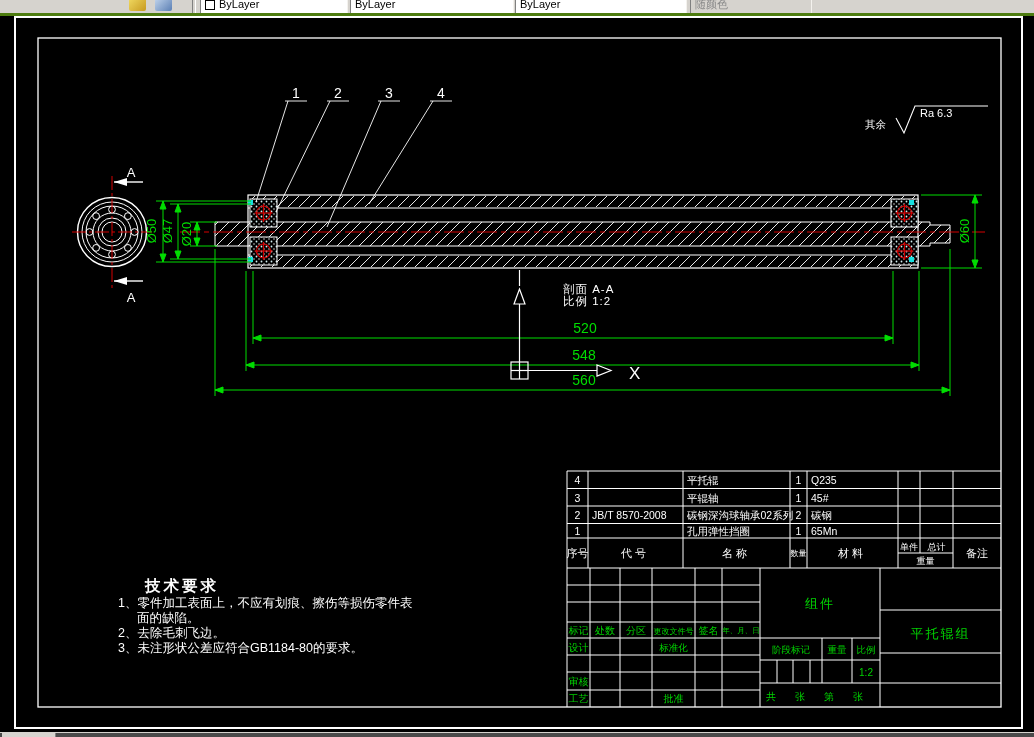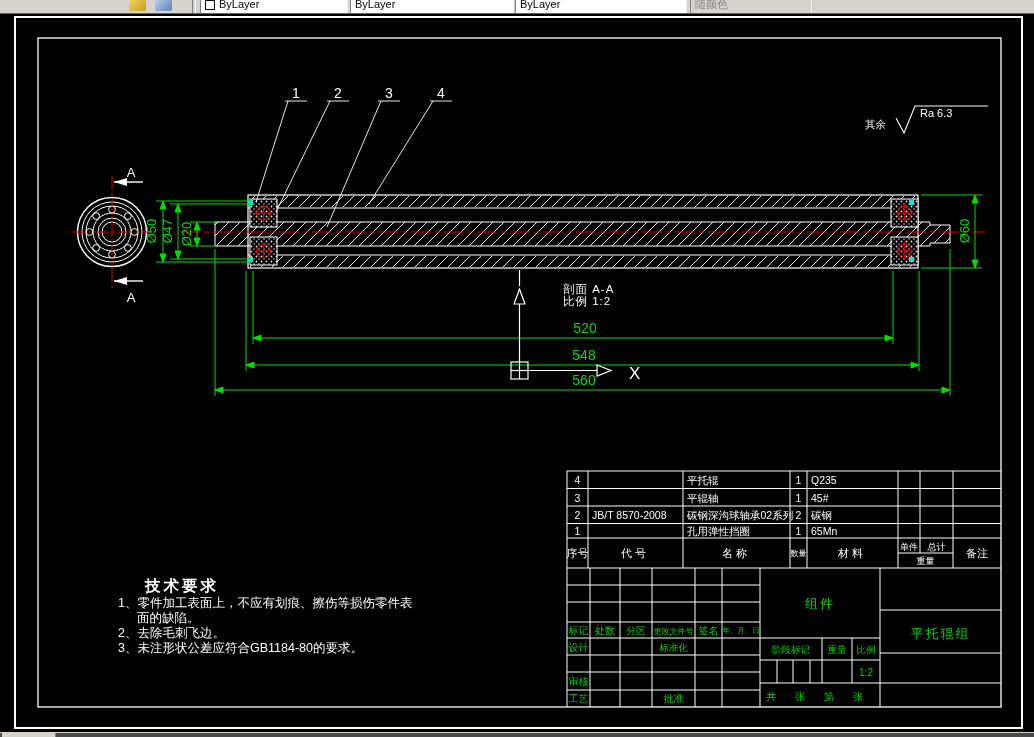--- a/index.html
+++ b/index.html
@@ -1,20 +1,20 @@
 <!DOCTYPE html>
 <html><head>
 <meta charset="utf-8">
 <style>
   html,body{margin:0;padding:0;background:#000;}
   body{width:1034px;height:737px;position:relative;overflow:hidden;
        font-family:"Liberation Sans","DejaVu Sans",sans-serif;}
   
   #toolbar{position:absolute;left:0;top:0;width:1034px;height:13px;
-           background:#d6d3ce;border-bottom:1px solid #4d7c0f;overflow:hidden;z-index:5;}
+           background:#d6d3ce;border-bottom:3px solid #4d7c0f;overflow:hidden;z-index:5;}
   .tb-item{position:absolute;top:-6px;height:19px;line-height:18px;font-size:11px;color:#000;}
   .tb-icon{width:17px;height:17px;border-radius:2px;}
   .combo{background:#fff;border-top:1px solid #808080;border-left:1px solid #808080;
          border-right:1px solid #f4f2ee;border-bottom:1px solid #f4f2ee;
          padding-left:4px;white-space:nowrap;overflow:hidden;}
   .combo.disabled{background:#d6d3ce;color:#8a8a8a;}
   .swatch{display:inline-block;width:8px;height:8px;border:1px solid #000;background:#fff;
           vertical-align:middle;margin-right:4px;}
   .tb-sep{position:absolute;top:-4px;width:2px;height:18px;
           border-left:1px solid #808080;border-right:1px solid #fff;}

